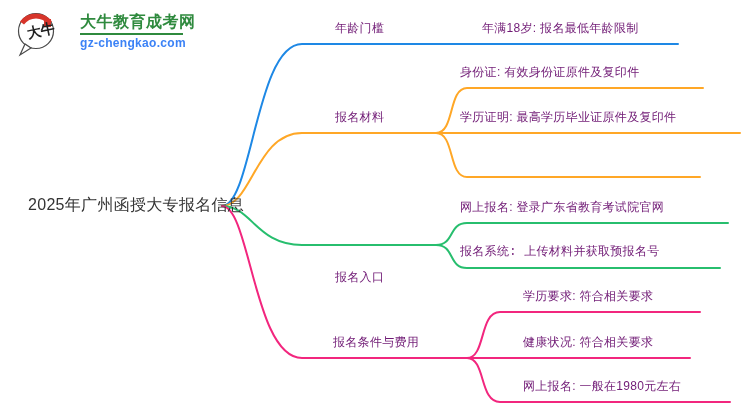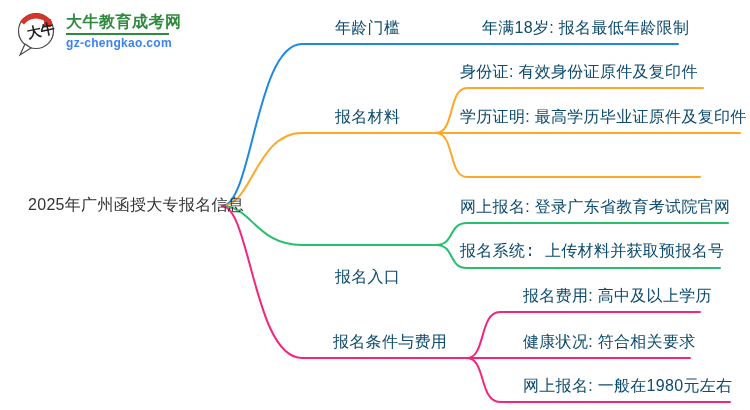--- a/index.html
+++ b/index.html
@@ -9,32 +9,32 @@
     width: 750px;
     height: 410px;
     background: #ffffff;
     overflow: hidden;
     font-family: "Liberation Sans", "DejaVu Sans", sans-serif;
   }
   #links { position: absolute; left: 0; top: 0; }
   .node {
     position: absolute;
     white-space: nowrap;
-    font-size: 16px;
+    font-size: 12px;
     line-height: 20px;
     height: 20px;
-    color: #0c4a6e;
+    color: #701a75;
     font-weight: 500;
     letter-spacing: 0.3px;
   }
   .root-label { font-size: 16px; font-weight: 500; color: #333; }
   
   #logo { position: absolute; left: 16px; top: 10px; display: flex; align-items: flex-start; }
   #logo-icon { position: relative; width: 42px; height: 47px; }
-  #logo-text { margin-left: 8px; padding-top: 3px; }
+  #logo-text { margin-left: 22px; padding-top: 3px; }
   .logo-title {
     font-size: 16px; font-weight: bold; color: #2f8a3e;
     letter-spacing: 0.5px; line-height: 18px;
   }
   .logo-rule { width: 103px; height: 2px; background: #2f8a3e; margin: 2px 0 2px 0; }
   .logo-domain {
     font-size: 12px; font-weight: bold; color: #3b82f6;
     letter-spacing: 0.3px; line-height: 13px;
   }
 </style>
@@ -84,17 +84,17 @@
 
   <div class="node" style="left:460px; top:62px;">身份证: 有效身份证原件及复印件</div>
   <div class="node" style="left:335px; top:107px;">报名材料</div>
   <div class="node" style="left:460px; top:107px;">学历证明: 最高学历毕业证原件及复印件</div>
 
   <div class="node" style="left:335px; top:219px;margin-top:48px;">报名入口</div>
   <div class="node" style="left:460px; top:197px;">网上报名: 登录广东省教育考试院官网</div>
   <div class="node" style="left:460px; top:242px;font-family:Liberation Mono, monospace;">报名系统: 上传材料并获取预报名号</div>
 
   <div class="node" style="left:333px; top:332px;">报名条件与费用</div>
-  <div class="node" style="left:523px; top:286px;">报名费用: 高中及以上学历</div>
+  <div class="node" style="left:523px; top:286px;">学历要求: 符合相关要求</div>
   <div class="node" style="left:523px; top:332px;">健康状况: 符合相关要求</div>
   <div class="node" style="left:523px; top:376px;">网上报名: 一般在1980元左右</div>
 
 </div>
 
 </body></html>

